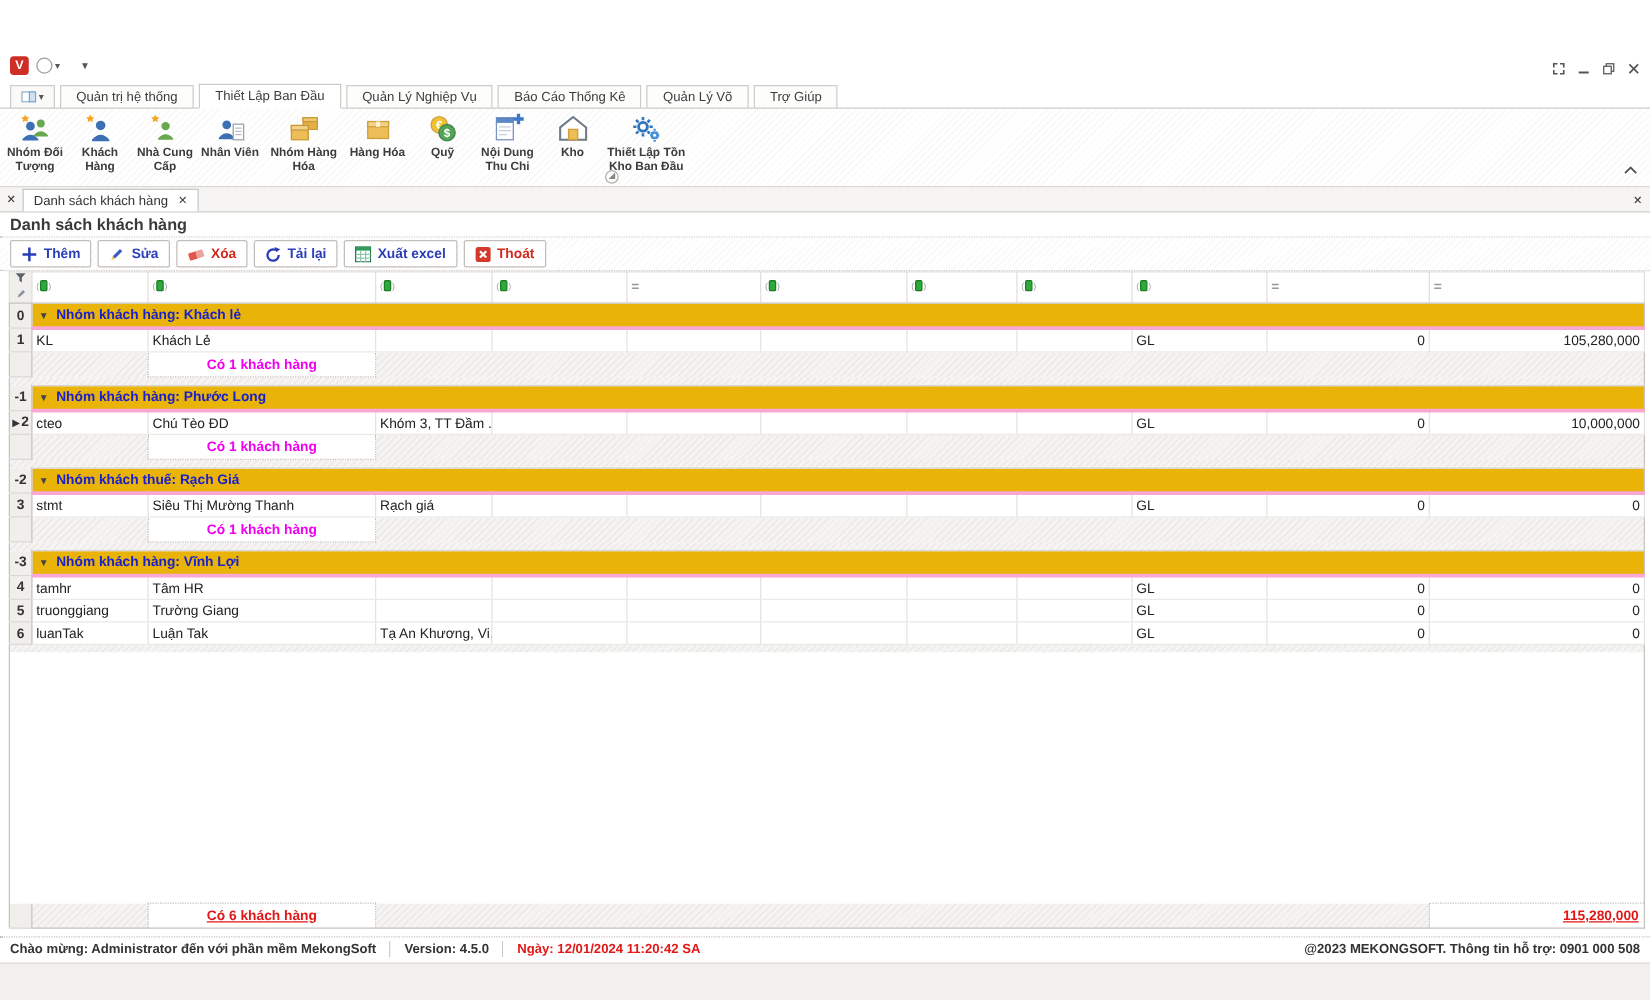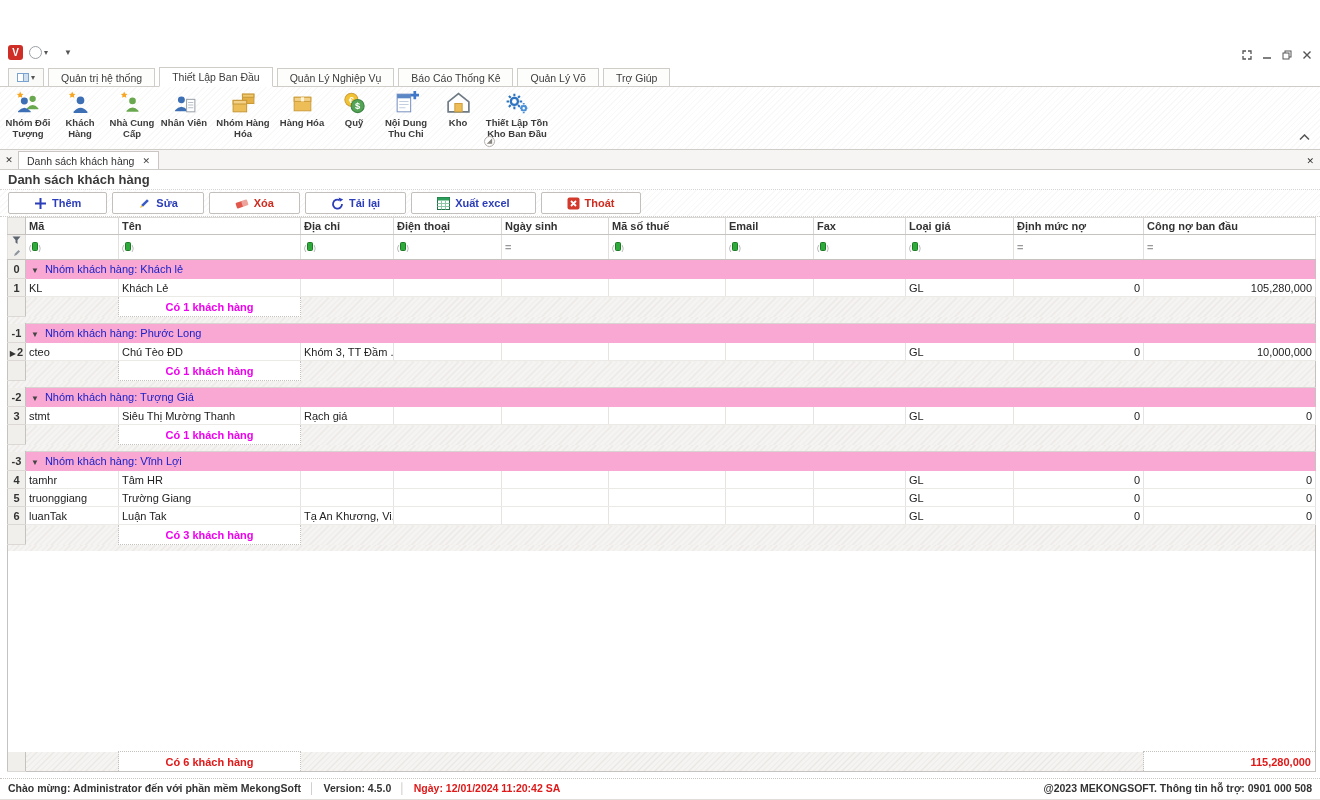--- a/index.html
+++ b/index.html
@@ -49,48 +49,48 @@
   .dtab{height:17px;background:#fff;border:1px solid #c9c6c3;border-bottom:none;display:flex;
         align-items:center;gap:8px;padding:0 8px;font-size:10.5px;color:#333;}
   .dtab .x{font-weight:bold;font-size:9px;color:#444;}
   .dclose-r{position:absolute;right:6px;bottom:3px;font-weight:bold;font-size:9px;color:#333;}
 
   
   .heading{height:19px;line-height:19px;padding-left:8px;font-size:13px;font-weight:bold;color:#3a3a3a;
            border-bottom:1px dotted #d8d5d2;}
   .toolbar{height:26px;display:flex;align-items:center;gap:5px;padding-left:8px;border-bottom:1px dotted #cfccc9;}
   .btn{height:20px;border:1px solid #c3bfbc;border-radius:2px;background:#fff;display:flex;
-       align-items:center;gap:5px;padding:0 25px;font-size:11px;font-weight:bold;cursor:default;}
+       align-items:center;gap:5px;padding:0 8px;font-size:11px;font-weight:bold;cursor:default;}
   .btn.blue{color:#2b3db8;}
   .btn.red{color:#d02b1f;}
   .btn svg{display:block;}
 
   
   .grid-wrap{margin:0 5px 0 7px;}
   table.grid{border-collapse:collapse;table-layout:fixed;width:1308px;border:1px solid #c6c2bf;}
   .grid th{height:16px;background:#fff;border:1px solid #dad6d3;border-bottom:1px solid #c6c2bf;
            text-align:left;padding:0 3px;font-size:11px;font-weight:bold;color:#333;}
   .grid td{font-size:11px;}
   .grid .tdind{background:#f1efec;border-right:1px solid #c6c2bf;border-bottom:1px solid #dcd8d5;
                text-align:center;font-weight:bold;color:#333;padding:0 1px;}
   .grid th.tdind{border-bottom:1px solid #c6c2bf;}
   .grid td.filter{height:16px;border:1px solid #e3e0dd;border-bottom:1px solid #c6c2bf;padding:0 3px;}
   .grid td.filter .eq{color:#999;font-weight:bold;}
-  .grid tr.grp td.gcell{height:18px;border-top:1px solid #d7d4d1;border-bottom:1px solid #f9a8d4;
-        background:#f9a8d4;color:#1a21c8;font-weight:normal;padding:0 2px;}
+  .grid tr.grp td.gcell{height:18px;border-top:1px solid #d7d4d1;border-bottom:3px solid #f9a8d4;
+        background:#eab308;color:#1a21c8;font-weight:bold;padding:0 2px;}
   .grp .gcaret{color:#444;font-size:8px;margin:0 6px 0 3px;}
   .grid tr.data td.c{height:17px;background:#fff;border-right:1px solid #e6e3e0;border-bottom:1px solid #eceae7;
         padding:0 3px;overflow:hidden;white-space:nowrap;}
   .grid td.r{text-align:right;}
   .grid td.hl{background:linear-gradient(90deg,#ffe800 0%,#fff388 55%,#fffbd2 100%);}
   .mark{font-size:8px;margin-right:1px;}
   .grid tr.foot td{height:17px;}
   .hatch{background:repeating-linear-gradient(135deg,#f6f4f2 0 3px,#eae7e4 3px 4px);}
   .grid td.fbox{background:#fff;border:1px dotted #c5c1bd;text-align:center;color:#f000f0;font-weight:bold;}
-  .grid td.fbox.redtxt{color:#e01818;}
+  .grid td.fbox.redtxt{color:#e01818;text-decoration:underline;}
   .grid td.fbox.r{text-align:right;padding-right:4px;}
   .grid tr.gap td{height:4px;line-height:4px;}
   .grid tr.filler td{height:198px;background:#fff;}
 
   
   .statusbar{margin-top:6px;border-top:1px dotted #c9c5c1;height:17px;display:flex;align-items:center;
              padding:0 8px;font-size:10.5px;font-weight:bold;color:#333;gap:8px;}
   .statusbar .sep{color:#c5c1bd;font-weight:normal;}
   .statusbar .date{color:#e01818;}
   .statusbar .right{margin-left:auto;}
@@ -341,34 +341,20 @@
           <col style="width:107px">
           <col style="width:117px">
           <col style="width:88px">
           <col style="width:92px">
           <col style="width:108px">
           <col style="width:130px">
           <col style="width:172px">
         </colgroup>
         <thead>
           <tr>
-            <th class="tdind"></th>
-            <th>Mã</th>
-            <th>Tên</th>
-            <th>Địa chỉ</th>
-            <th>Điện thoại</th>
-            <th>Ngày sinh</th>
-            <th>Mã số thuế</th>
-            <th>Email</th>
-            <th>Fax</th>
-            <th>Loại giá</th>
-            <th>Định mức nợ</th>
-            <th>Công nợ ban đầu</th>
-          </tr>
-          <tr>
             <td class="tdind filter"><svg width="9" height="9">
                 <path d="M0.5 0.5 H8.5 L5.5 4 V8 L3.5 6.6 V4 Z" fill="#5a6570"></path>
               </svg> <svg width="8" height="8">
                 <path d="M1 7 L2 4.5 L5.5 1 L7 2.5 L3.5 6 Z" fill="#8a949e"></path>
               </svg></td>
             <td class="filter"><svg width="13" height="11">
                 <text x="0" y="8.5" font-size="7" fill="#999">(</text>
                 <rect x="3.5" y="1.5" width="5" height="8" rx="1" fill="#2eaa3a" stroke="#1b7a24"></rect>
                 <text x="9.5" y="8.5" font-size="7" fill="#999">)</text>
               </svg></td>
@@ -462,21 +448,21 @@
             <td class="tdind hatch"></td>
             <td class="hatch"></td>
             <td class="fbox">Có 1 khách hàng</td>
             <td class="hatch" colspan="9"></td>
           </tr>
           <tr class="gap">
             <td colspan="12" class="hatch"></td>
           </tr>
           <tr class="grp">
             <td class="tdind">-2</td>
-            <td class="gcell" colspan="11"><span class="gcaret">▼</span><span class="glabel">Nhóm khách hàng: Tượng Giá</span></td>
+            <td class="gcell" colspan="11"><span class="gcaret">▼</span><span class="glabel">Nhóm khách thuế: Rạch Giá</span></td>
           </tr>
           <tr class="data">
             <td class="tdind">3</td>
             <td class="c">stmt</td>
             <td class="c">Siêu Thị Mường Thanh</td>
             <td class="c">Rạch giá</td>
             <td class="c"></td>
             <td class="c"></td>
             <td class="c"></td>
             <td class="c"></td>
@@ -532,26 +518,20 @@
             <td class="c">Luận Tak</td>
             <td class="c">Tạ An Khương, Vi...</td>
             <td class="c"></td>
             <td class="c"></td>
             <td class="c"></td>
             <td class="c"></td>
             <td class="c"></td>
             <td class="c">GL</td>
             <td class="c r">0</td>
             <td class="c r">0</td>
-          </tr>
-          <tr class="foot">
-            <td class="tdind hatch"></td>
-            <td class="hatch"></td>
-            <td class="fbox">Có 3 khách hàng</td>
-            <td class="hatch" colspan="9"></td>
           </tr>
           <tr class="gap">
             <td colspan="12" class="hatch"></td>
           </tr>
           <tr class="filler">
             <td colspan="12"></td>
           </tr>
           <tr class="foot">
             <td class="tdind hatch"></td>
             <td class="hatch"></td>

